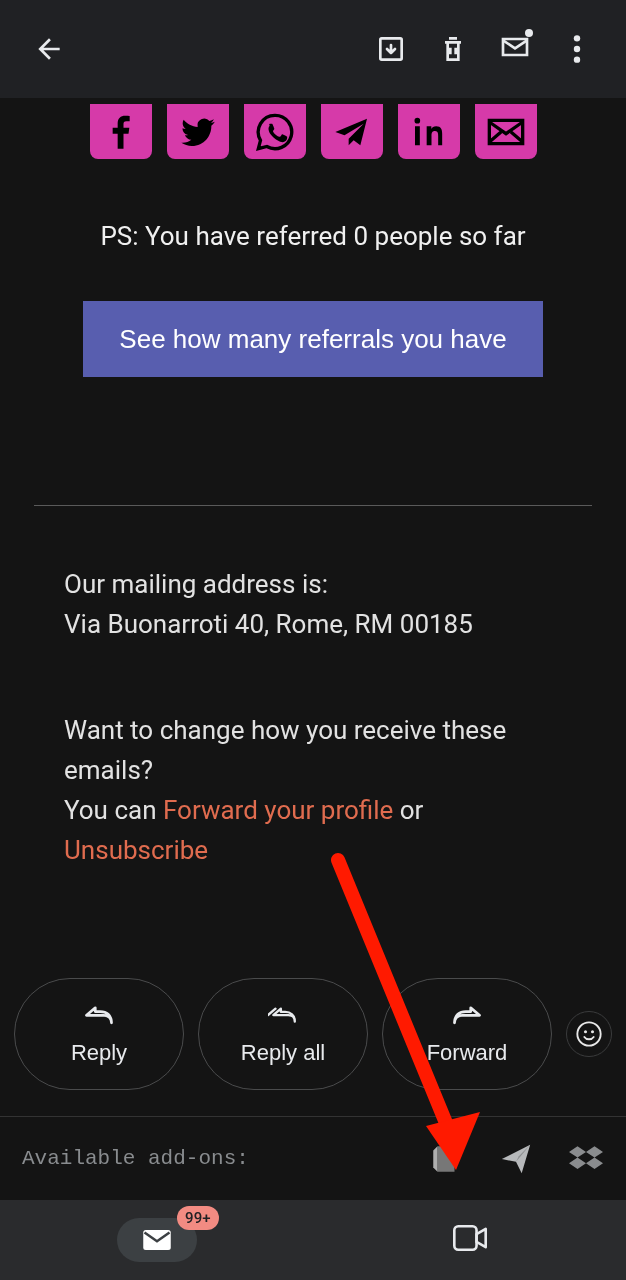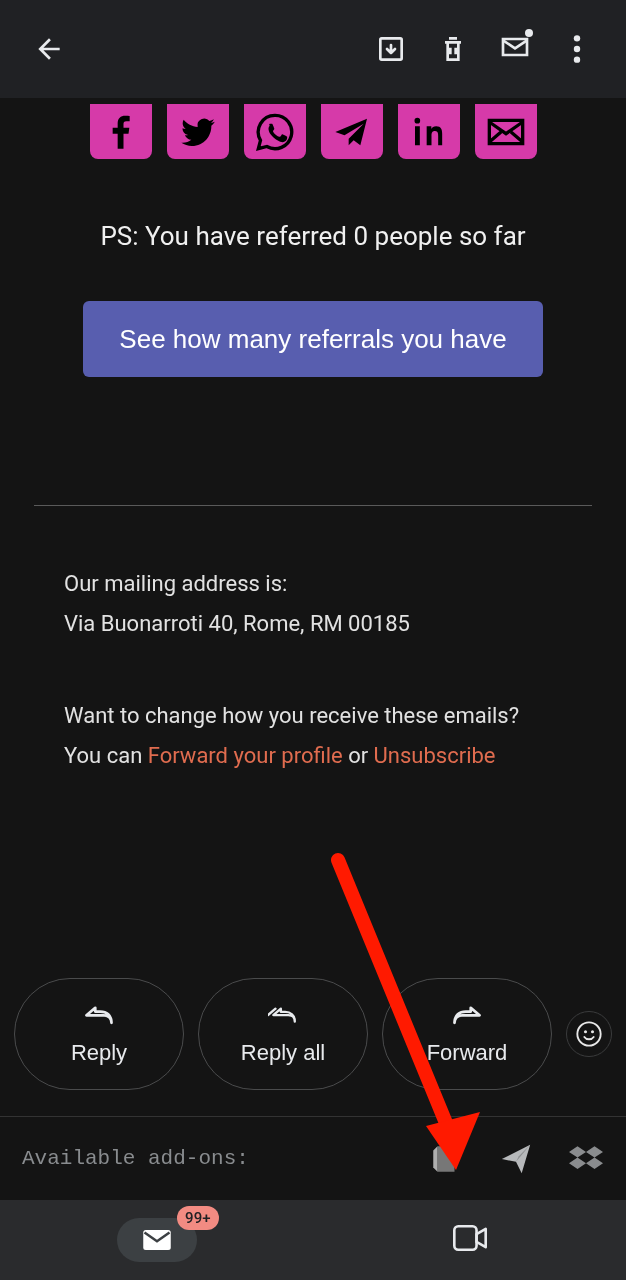--- a/index.html
+++ b/index.html
@@ -60,40 +60,40 @@
     color: #f0f0f0;
   }
 
   .cta {
     display: block;
     margin: 50px auto 0;
     width: 460px;
     height: 76px;
     background: #585EAF;
     border: none;
-    border-radius: 6px;
+    border-radius: 0;
     color: #fff;
     font-size: 26px;
     cursor: pointer;
   }
 
   .divider {
     margin: 128px 6px 0;
     border: none;
     border-top: 1px solid #5a5a5a;
   }
 
   .footer {
     padding: 58px 36px 0;
-    font-size: 22px;
+    font-size: 26px;
     line-height: 40px;
     color: #e2e2e2;
   }
   .footer p { margin-bottom: 0; }
-  .footer .gap { margin-top: 52px; }
+  .footer .gap { margin-top: 66px; }
   .footer a { color: #e06c4f; text-decoration: none; }
 
   
   .action-row {
     position: absolute;
     left: 0; right: 0;
     top: 978px;
     display: flex;
     align-items: center;
     gap: 14px;

